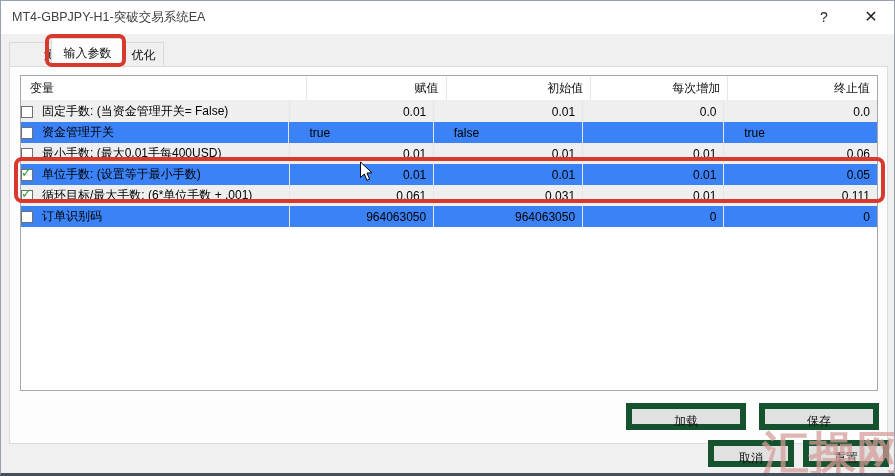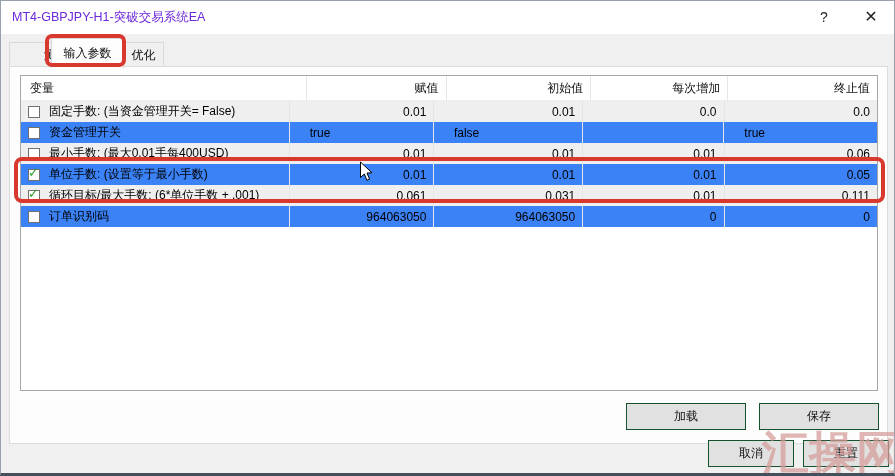--- a/index.html
+++ b/index.html
@@ -4,21 +4,21 @@
 <style>
   html,body{margin:0;padding:0;background:#c8c8c8;}
   *{box-sizing:border-box;}
   .dialog{
     position:relative;width:895px;height:476px;background:#f0f0f0;
     font-family:"Liberation Sans","DejaVu Sans",sans-serif;font-size:12px;color:#000;
     border:1px solid #98a1a9;border-bottom:3px solid #44505c;overflow:hidden;
   }
   
   .titlebar{position:absolute;left:0;top:0;width:100%;height:33px;background:#ffffff;}
-  .title{position:absolute;left:11px;top:0;line-height:32px;font-size:12.5px;color:#6d28d9;white-space:nowrap;}
+  .title{position:absolute;left:11px;top:0;line-height:32px;font-size:12.5px;color:#404040;white-space:nowrap;}
   .tb-btn{position:absolute;top:0;height:32px;line-height:32px;text-align:center;color:#222;cursor:default;}
   .help-btn{left:803px;width:40px;font-size:14px;}
   .close-btn{left:848px;width:44px;font-size:16px;}
   
   .tab{position:absolute;background:#f0f0f0;border:1px solid #d9d9d9;border-bottom:none;
        text-align:center;font-size:12px;color:#111;}
   .tab-inactive{top:41px;height:25px;line-height:24px;z-index:1;}
   .tab.active{top:37px;height:30px;line-height:29px;background:#fdfdfd;z-index:3;}
   .tab-test{left:8px;width:43px;padding-left:34px;}
   .tab-input{left:50px;width:73px;}
@@ -32,26 +32,26 @@
   .t-head{display:flex;height:25px;align-items:center;background:#ffffff;border-bottom:1px solid #ececec;}
   .th{height:100%;display:flex;align-items:center;padding-left:9px;border-right:1px solid #e6e6e6;color:#111;}
   .th.num{justify-content:flex-end;padding-right:7px;padding-left:0;}
   .th:last-child{border-right:none;}
   .t-row{display:flex;height:21px;align-items:center;background:#3b82f6;}
   .t-row.odd{background:#efefef;}
   .td{height:100%;display:flex;align-items:center;border-right:1px solid #e6e6e6;overflow:hidden;white-space:nowrap;}
   .td:last-child{border-right:none;}
   .td.val{justify-content:flex-end;padding-right:7px;margin-left:12px;}
   .td.val.left{justify-content:flex-start;padding-left:8px;}
-  .label-cell{padding-left:7px;}
+  .label-cell{}
   .checkbox{position:relative;display:inline-block;width:12px;height:12px;background:#fff;
             border:1px solid #707070;margin-right:9px;flex:none;}
   .checkbox .mark{position:absolute;left:-1px;top:-4px;font-size:13px;font-weight:bold;color:#2f9e2f;line-height:14px;}
   
-  .btn{position:absolute;background:#e1e1e1;border:1px solid #14532d;text-align:center;
+  .btn{position:absolute;background:#e1e1e1;border:6px solid #14532d;text-align:center;
        font-size:12px;color:#111;z-index:5;}
   .load-btn{left:625px;top:402px;width:120px;height:27px;line-height:25px;}
   .save-btn{left:758px;top:402px;width:120px;height:27px;line-height:25px;}
   
   .ok-btn{left:612px;top:438px;width:86px;height:28px;line-height:24px;border:2px solid #0078d7;z-index:6;}
   .cancel-btn{left:707px;top:439px;width:86px;height:27px;line-height:25px;z-index:6;}
   .reset-btn{left:802px;top:439px;width:86px;height:27px;line-height:25px;z-index:6;}
   
   .anno{position:absolute;border:4px solid #d8382e;border-radius:8px;z-index:40;pointer-events:none;}
   .anno-tab{left:44px;top:33px;width:81px;height:33px;border-radius:7px;}

